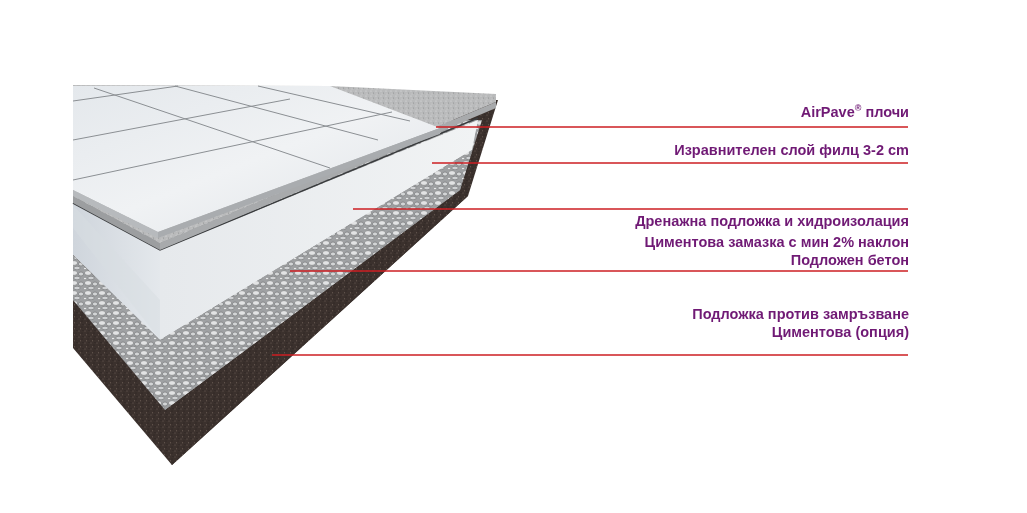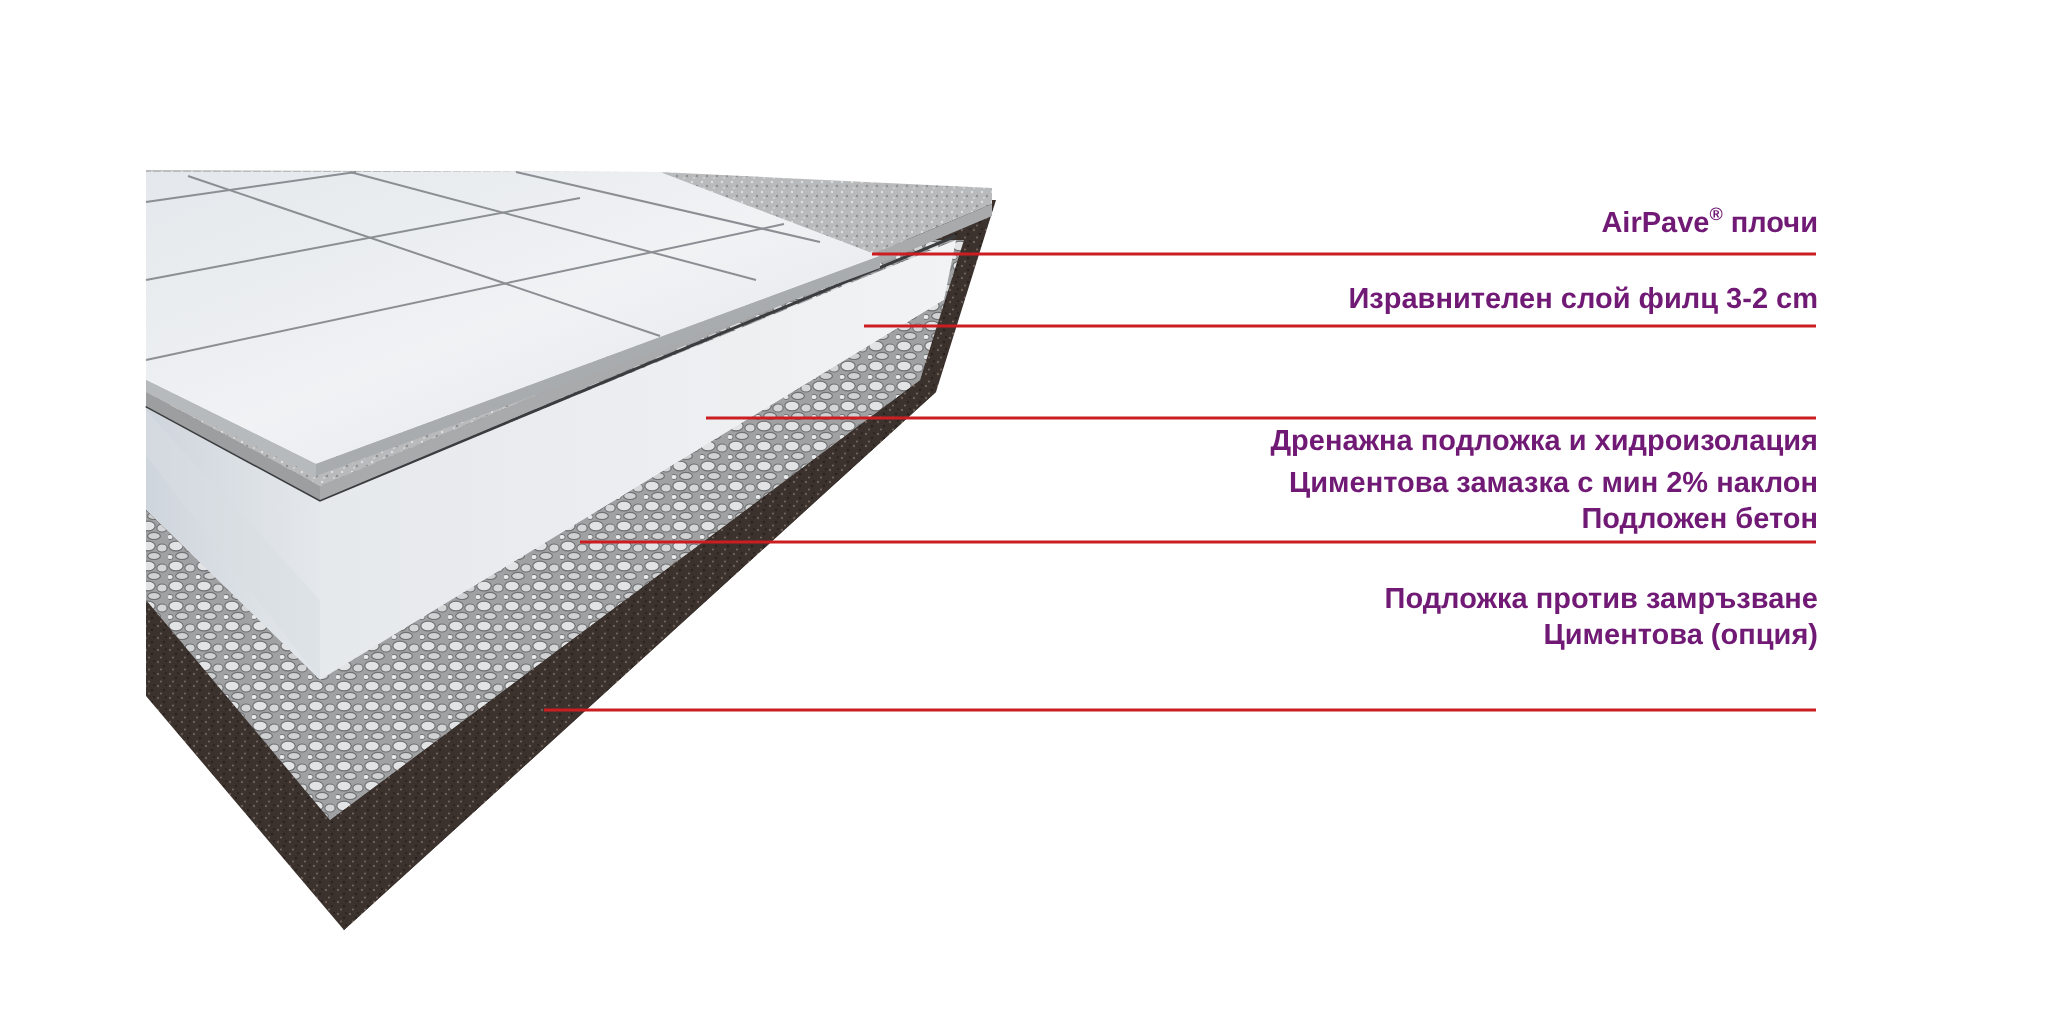--- a/index.html
+++ b/index.html
@@ -114,16 +114,16 @@
 
 <div class="label" style="top:141px;"><span>Изравнителен слой филц 3-2 cm</span></div>
 
 <div class="label" style="top:198px;margin-top:14px;"><span>Дренажна подложка и хидроизолация</span></div>
 
 <div class="label" style="top:233px;">
   <div>Циментова замазка с мин 2% наклон</div>
   <div>Подложен бетон</div>
 </div>
 
-<div class="label" style="top:291px;">
+<div class="label" style="top:305px;">
   <div>Подложка против замръзване</div>
   <div>Циментова (опция)</div>
 </div>
 
 </body></html>

